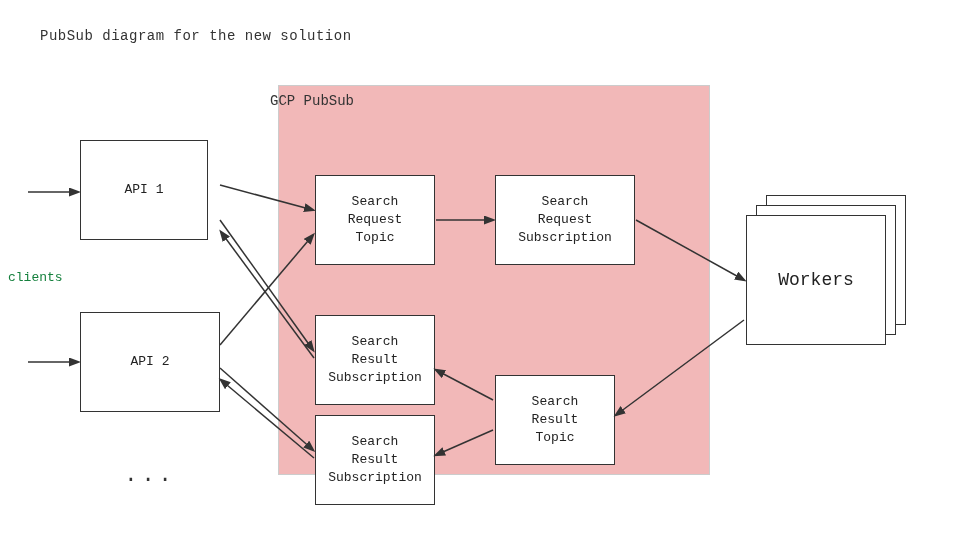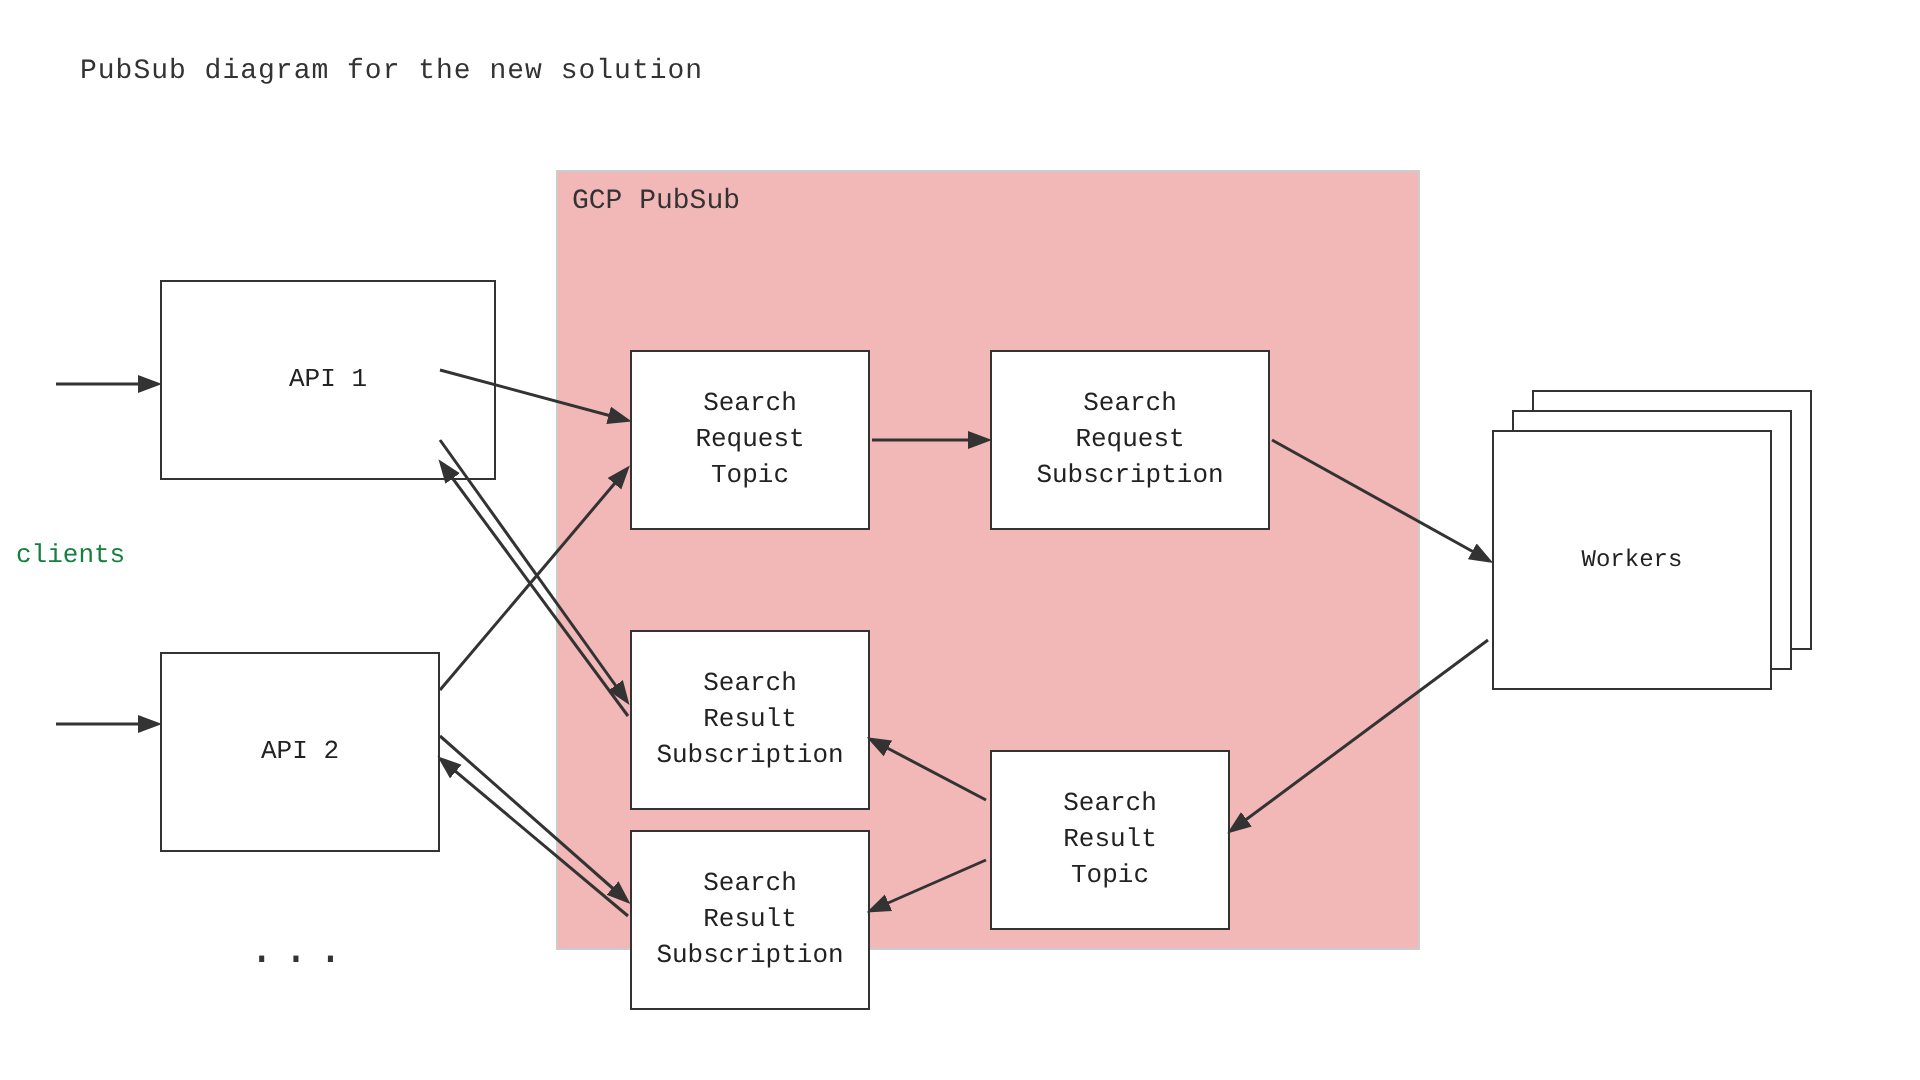--- a/index.html
+++ b/index.html
@@ -28,21 +28,21 @@
       left: 278px;
       width: 432px;
       height: 390px;
       background: #f2b8b8;
       border: 1.5px solid #ccc;
     }
 
     .gcp-label {
       position: absolute;
       top: 93px;
-      left: 286px;
+      left: 270px;
       font-size: 14px;
       color: #333;
       text-align: center;
     }
 
     
     .box {
       position: absolute;
       background: #ffffff;
       border: 1.5px solid #333;
@@ -52,27 +52,27 @@
       text-align: center;
       font-size: 13px;
       line-height: 1.4;
       color: #222;
     }
 
     
     .api1 {
       top: 140px;
       left: 80px;
-      width: 168px;
+      width: 128px;
       height: 100px;
     }
 
     
     .api2 {
-      top: 326px;
+      top: 312px;
       left: 80px;
       width: 140px;
       height: 100px;
       text-align: center;
     }
 
     
     .ellipsis-box {
       position: absolute;
       top: 450px;
@@ -126,21 +126,21 @@
       position: absolute;
       top: 215px;
       left: 746px;
       width: 140px;
       height: 130px;
       background: #fff;
       border: 1.5px solid #333;
       display: flex;
       align-items: center;
       justify-content: center;
-      font-size: 12px;
+      font-size: 18px;
       color: #222;
     }
 
     
     .clients-label {
       position: absolute;
       top: 270px;
       left: 8px;
       font-size: 13px;
       color: #15803d;

